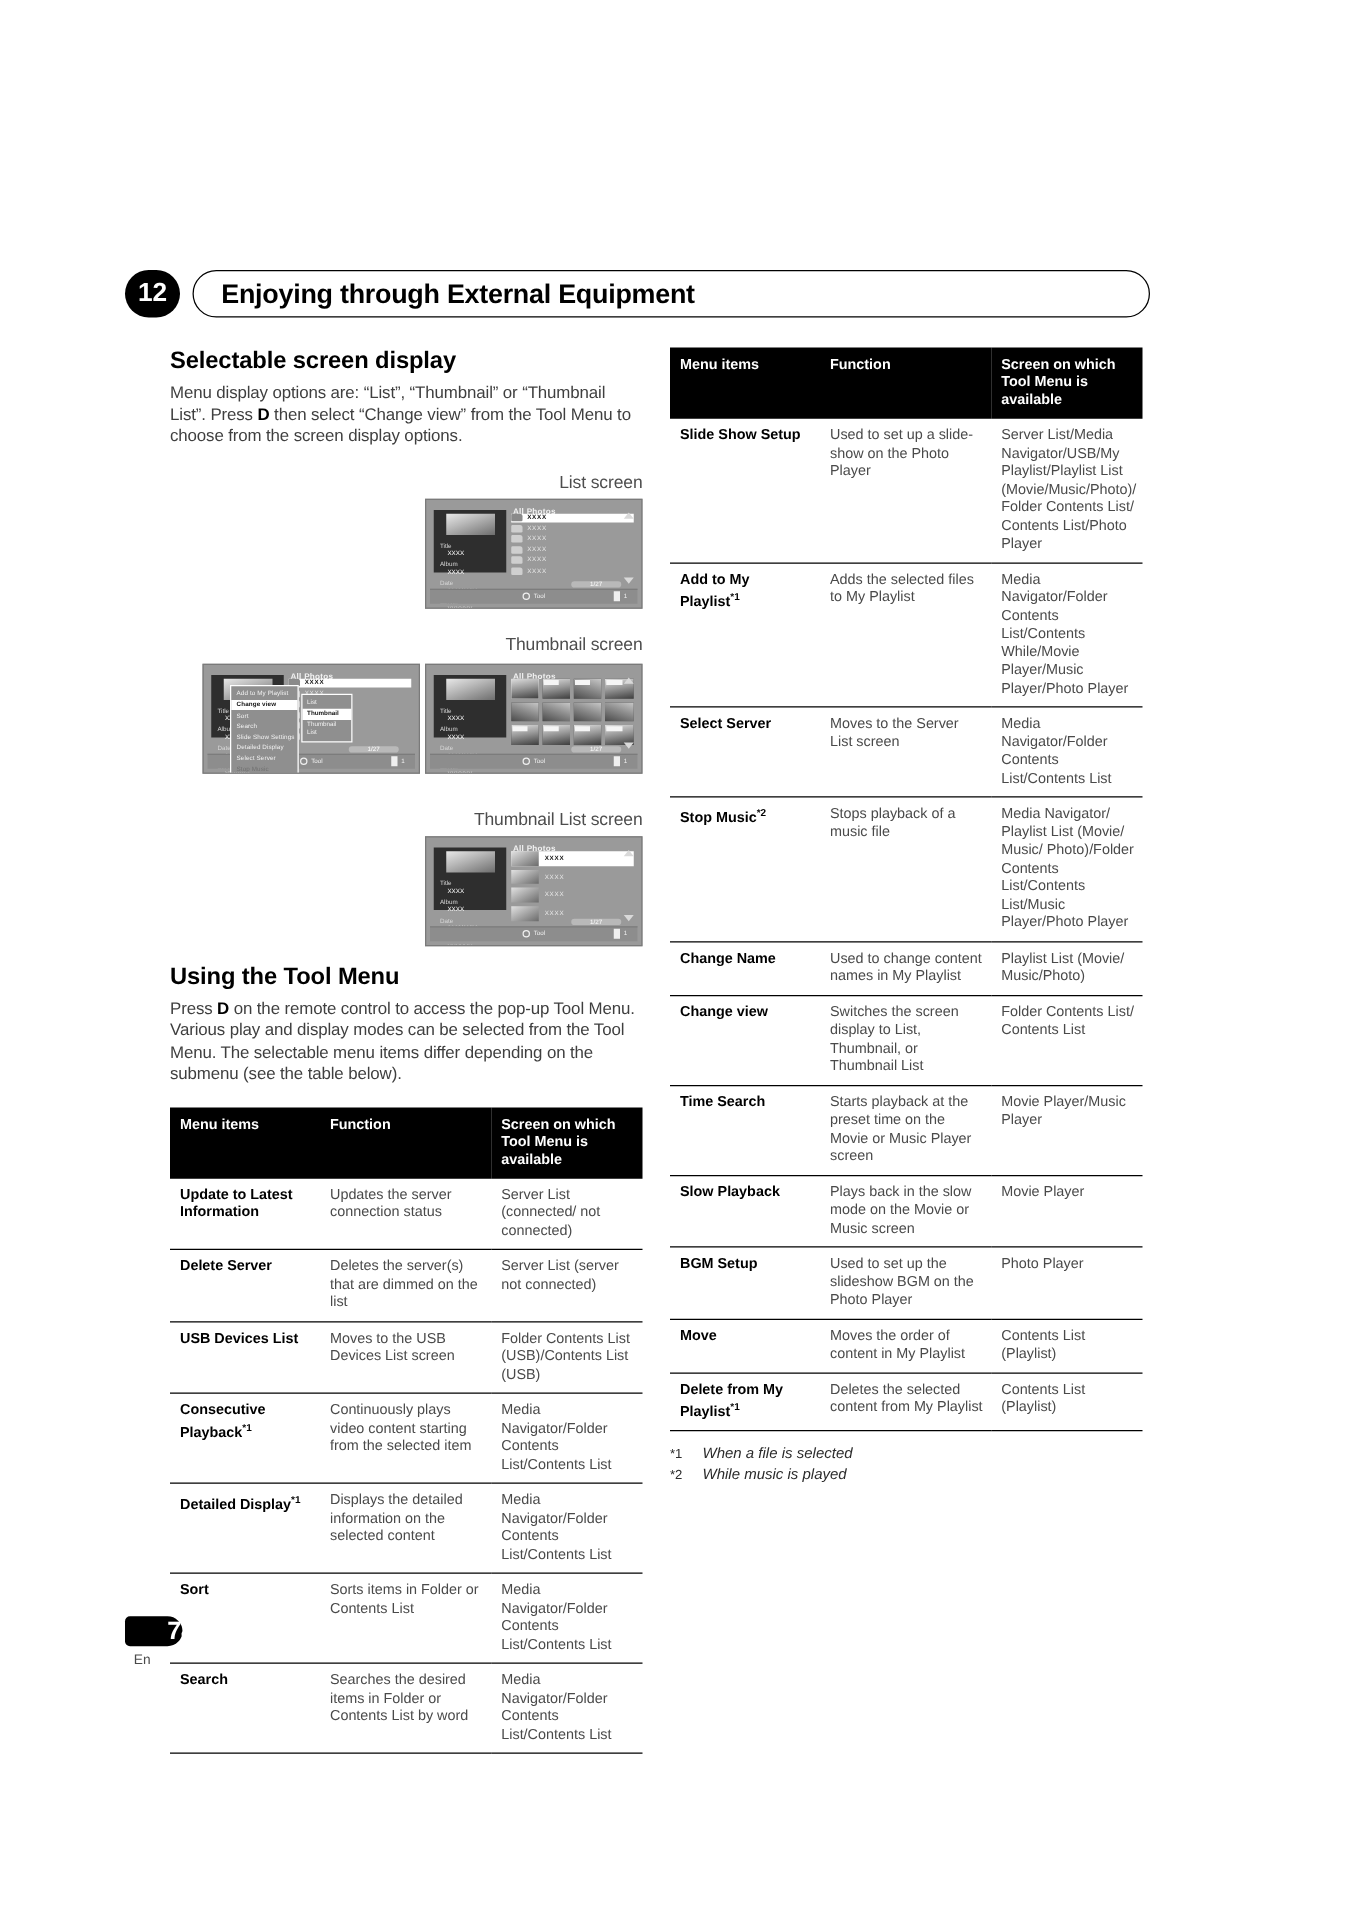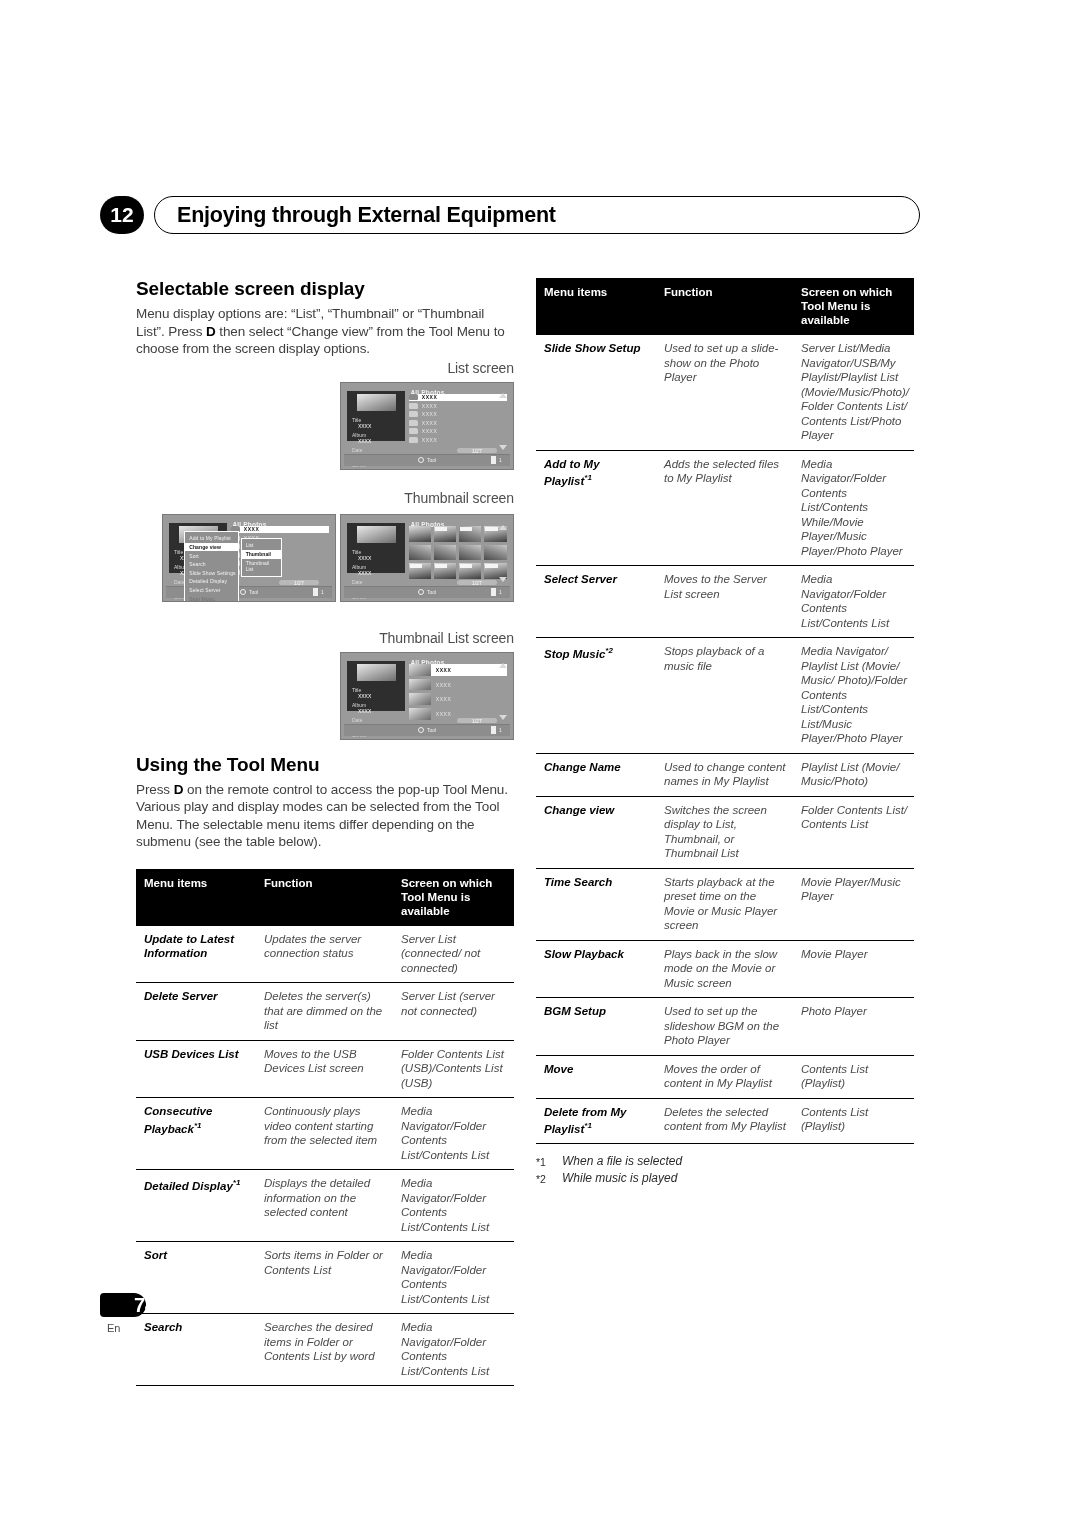--- a/index.html
+++ b/index.html
@@ -11,21 +11,21 @@
     color:#231f20;
     position:relative;
     overflow:hidden;
   }
 
   
   .page { position:absolute; left:0; top:0; width:1080px; height:1528px; }
 
   
   .chapter-header {
-    position:absolute; left:100px; top:196px; width:820px; height:40px;
+    position:absolute; left:100px; top:216px; width:820px; height:40px;
   }
   .chapter-num {
     position:absolute; left:0; top:0;
     width:44px; height:38px; border-radius:19px;
     background:#000; color:#fff;
     font-size:21px; font-weight:bold;
     display:flex; align-items:center; justify-content:center;
     letter-spacing:0px;
   }
   .chapter-bar {
@@ -186,21 +186,20 @@
   }
   table.tool th {
     background:#000; color:#fff; text-align:left;
     font-size:11.5px; font-weight:bold;
     padding:7px 6px 8px 8px; vertical-align:top; line-height:14px;
   }
   table.tool td {
     font-size:11.5px; line-height:14.5px; color:#4a4a4a;
     padding:6px 6px 7px 8px; vertical-align:top;
     border-bottom:1.3px solid #000;
-    font-style:italic;
   }
   table.tool td.item { color:#000; font-weight:bold; }
   table.tool tr.last td { border-bottom:1.3px solid #000; }
   col.c1 { width:120px; }
   col.c2 { width:137px; }
   col.c3 { width:121px; }
   sup { font-size:8px; vertical-align:super; }
 
   .footnotes { margin-top:9px; }
   .footnotes div {
@@ -229,21 +228,21 @@
     <div class="chapter-bar">
       <span class="chapter-title">Enjoying through External Equipment</span>
     </div>
   </div>
 
   <div class="col-left">
 
     <h2 class="sec">Selectable screen display</h2>
     <p class="body"><span>Menu display options are: “List”, “Thumbnail” or “Thumbnail List”. Press </span><b>D</b><span> then select “Change view” from the Tool Menu to choose from the screen display options.</span></p>
 
-    <div style="margin-top:2px; position:relative; height:110px;">
+    <div style="margin-top:19px; position:relative; height:110px;">
       <p class="shot-label">List screen</p>
       <div class="tvshot" style="position:absolute; left:204px; top:22px; width:174px; height:88px;">
         <div class="tv-inner">
           <div class="tv-title">All Photos</div>
           <div class="tv-info">
             <div class="tv-thumbbig"></div>
             <div class="tv-meta">
               <div class="k">Title</div>
               <div class="v">XXXX</div>
               <div class="k">Album</div>

